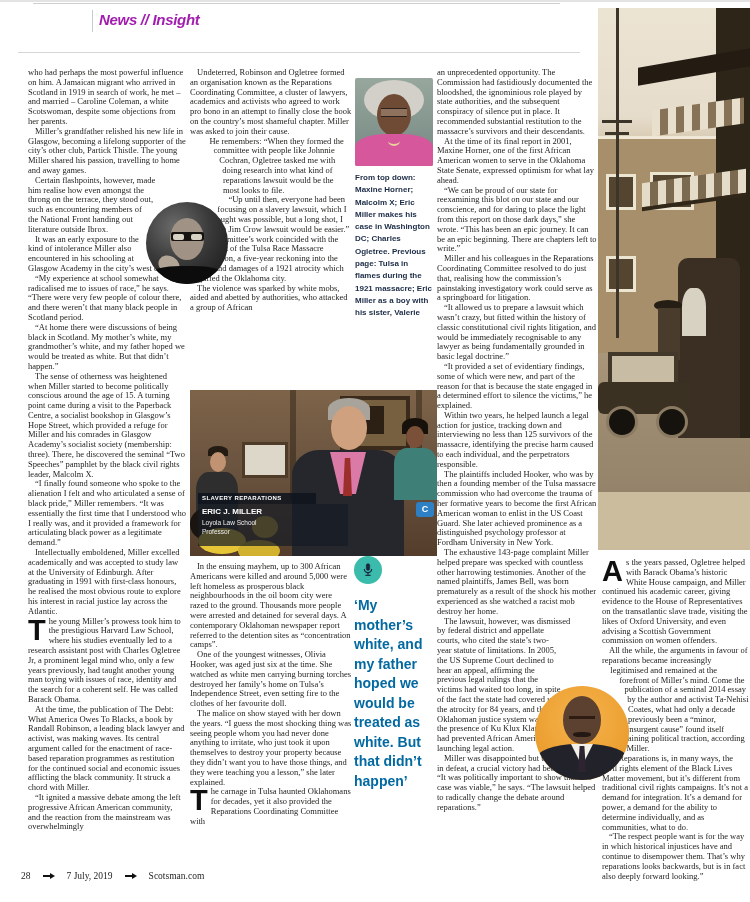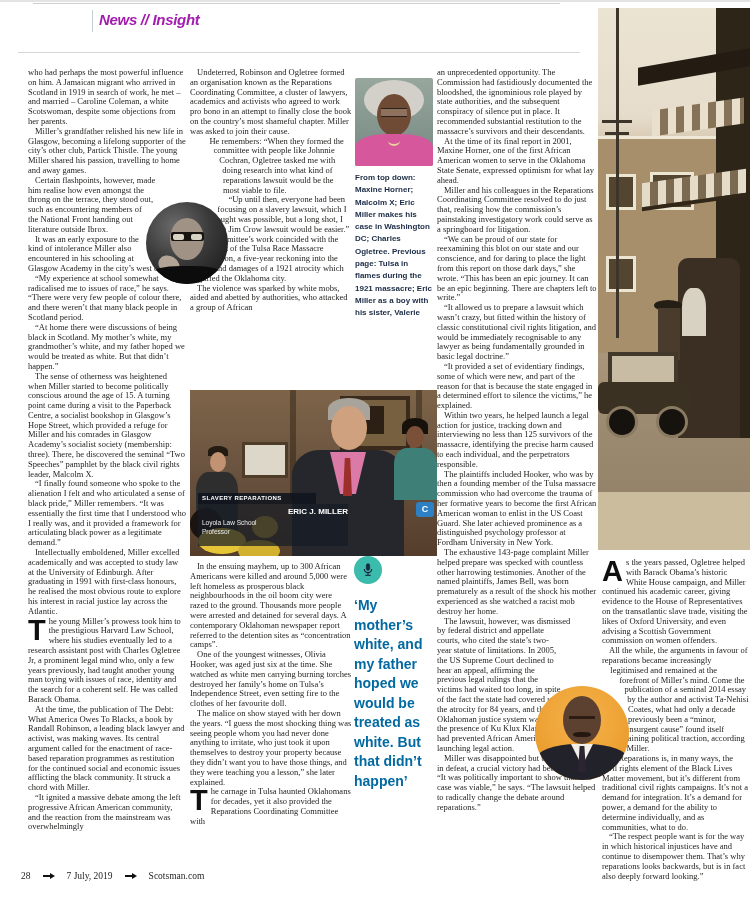--- a/index.html
+++ b/index.html
@@ -66,21 +66,21 @@
   .cp-woman-body{position:absolute;left:204px;top:58px;width:43px;height:52px;border-radius:30% 30% 0 0;background:#3e7f78;}
   .cp-head-dark{position:absolute;left:0px;top:118px;width:32px;height:32px;border-radius:50%;background:#19140f;}
   .cp-hat1{position:absolute;left:8px;top:138px;width:48px;height:26px;border-radius:50%;background:#e6c636;}
   .cp-hat2{position:absolute;left:48px;top:150px;width:42px;height:22px;border-radius:50%;background:#d2b12e;}
   .cp-wrap{position:absolute;left:62px;top:126px;width:26px;height:22px;border-radius:50%;background:#c8a63c;}
   .cp-bar1{position:absolute;left:8px;top:103px;width:118px;height:11px;background:rgba(15,20,30,0.88);
     font-family:"Liberation Sans",sans-serif;font-weight:bold;font-size:6px;line-height:11px;color:#ffffff;
     letter-spacing:0.4px;padding-left:4px;box-sizing:border-box;}
   .cp-bar2{position:absolute;left:8px;top:114px;width:150px;height:42px;background:rgba(22,28,38,0.72);
     font-family:"Liberation Sans",sans-serif;color:#ffffff;padding:2px 0 0 4px;box-sizing:border-box;}
-  .cp-speaker{font-weight:bold;font-size:8px;line-height:12px;text-align:right;}
+  .cp-speaker{font-weight:bold;font-size:8px;line-height:12px;}
   .cp-affil{font-size:6.5px;line-height:9px;color:#ececec;}
   .cp-logo{position:absolute;right:3px;top:112px;width:18px;height:15px;border-radius:3px;background:#2e80c4;
     font-family:"Liberation Sans",sans-serif;font-weight:bold;font-size:9px;line-height:15px;color:#ffffff;text-align:center;}
   
   .tall-photo{position:absolute;left:598px;top:8px;width:152px;height:542px;overflow:hidden;z-index:1;
     background:linear-gradient(180deg,#ece4d3 0%,#e6dccb 20%,#d9ccb5 24%,#b5a184 30%,#ad9a7f 58%,#9c8a70 78%,#8d7b64 100%);}
   .tp-building{position:absolute;left:0;top:128px;width:152px;height:214px;background:#a88f6c;border-top:3px solid #efe8d6;}
   .tp-win{position:absolute;background:#53452f;border:3px solid #ece5d2;}
   .tp-pole{position:absolute;left:18px;top:0;width:3px;height:330px;background:#3d352a;}
   .tp-cross1{position:absolute;left:4px;top:112px;width:30px;height:3px;background:#3d352a;}
@@ -137,38 +137,38 @@
     <p class="ind">“I finally found someone who spoke to the alienation I felt and who articulated a sense of black pride,” Miller remembers. “It was essentially the first time that I understood who I really was, and it provided a framework for articulating black power as a legitimate demand.”</p>
     <p class="ind">Intellectually emboldened, Miller excelled academically and was accepted to study law at the University of Edinburgh. After graduating in 1991 with first-class honours, he realised the most obvious route to explore his interest in racial justice lay across the Atlantic.</p>
     <p class="drop-para"><span class="dropcap">T</span><span>he young Miller’s prowess took him to the prestigious Harvard Law School, where his studies eventually led to a research assistant post with Charles Ogletree Jr, a prominent legal mind who, only a few years previously, had taught another young man toying with issues of race, identity and the search for a coherent self. He was called Barack Obama.</span></p>
     <p class="ind">At the time, the publication of The Debt: What America Owes To Blacks, a book by Randall Robinson, a leading black lawyer and activist, was making waves. Its central argument called for the enactment of race-based reparation programmes as restitution for the continued social and economic issues afflicting the black community. It struck a chord with Miller.</p>
     <p class="ind">“It ignited a massive debate among the left progressive African American community, and the reaction from the mainstream was overwhelmingly</p>
   </div>
 
   <div class="col" style="left:190px;top:68px;width:162px;">
     <p class="ind">Undeterred, Robinson and Ogletree formed an organisation known as the Reparations Coordinating Committee, a cluster of lawyers, academics and activists who agreed to work pro bono in an attempt to finally close the book on the country’s most shameful chapter. Miller was asked to join their cause.</p>
     <span class="wrap-l" id="mx-spacer-2"></span>
-    <p class="ind">He remembers: “When they formed the committee with people like Johnnie Cochran, Ogletree tasked me with doing research into what kind of reparations lawsuit would be the most viable to file.</p>
+    <p class="ind">He remembers: “When they formed the committee with people like Johnnie Cochran, Ogletree tasked me with doing research into what kind of reparations lawsuit would be the most looks to file.</p>
     <p class="ind">“Up until then, everyone had been focusing on a slavery lawsuit, which I thought was possible, but a long shot, I thought a Jim Crow lawsuit would be easier.”</p>
     <p class="ind">The committee’s work coincided with the final report of the Tulsa Race Massacre Commission, a five-year reckoning into the causes and damages of a 1921 atrocity which engulfed the Oklahoma city.</p>
     <p class="ind">The violence was sparked by white mobs, aided and abetted by authorities, who attacked a group of African</p>
   </div>
 
   <div class="col" style="left:190px;top:562px;width:162px;">
     <p class="ind">In the ensuing mayhem, up to 300 African Americans were killed and around 5,000 were left homeless as prosperous black neighbourhoods in the oil boom city were razed to the ground. Thousands more people were arrested and detained for several days. A contemporary Oklahoman newspaper report referred to the detention sites as “concentration camps”.</p>
     <p class="ind">One of the youngest witnesses, Olivia Hooker, was aged just six at the time. She watched as white men carrying burning torches destroyed her family’s home on Tulsa’s Independence Street, even setting fire to the clothes of her favourite doll.</p>
     <p class="ind">The malice on show stayed with her down the years. “I guess the most shocking thing was seeing people whom you had never done anything to irritate, who just took it upon themselves to destroy your property because they didn’t want you to have those things, and they were teaching you a lesson,” she later explained.</p>
     <p class="drop-para"><span class="dropcap">T</span><span>he carnage in Tulsa haunted Oklahomans for decades, yet it also provided the Reparations Coordinating Committee with</span></p>
   </div>
 
   <div class="col" style="left:437px;top:68px;width:160px;">
     <p>an unprecedented opportunity. The Commission had fastidiously documented the bloodshed, the ignominious role played by state authorities, and the subsequent conspiracy of silence put in place. It recommended substantial restitution to the massacre’s survivors and their descendants.</p>
     <p class="ind">At the time of its final report in 2001, Maxine Horner, one of the first African American women to serve in the Oklahoma State Senate, expressed optimism for what lay ahead.</p>
+    <p class="ind">“We can be proud of our state for reexamining this blot on our state and our conscience, and for daring to place the light from this report on those dark days,” she wrote. “This has been an epic journey. It can be an epic beginning. There are chapters left to write.”</p>
     <p class="ind">Miller and his colleagues in the Reparations Coordinating Committee resolved to do just that, realising how the commission’s painstaking investigatory work could serve as a springboard for litigation.</p>
-    <p class="ind">“We can be proud of our state for reexamining this blot on our state and our conscience, and for daring to place the light from this report on those dark days,” she wrote. “This has been an epic journey. It can be an epic beginning. There are chapters left to write.”</p>
     <p class="ind">“It allowed us to prepare a lawsuit which wasn’t crazy, but fitted within the history of classic constitutional civil rights litigation, and would be immediately recognisable to any lawyer as being fundamentally grounded in basic legal doctrine.”</p>
     <p class="ind">“It provided a set of evidentiary findings, some of which were new, and part of the reason for that is because the state engaged in a determined effort to silence the victims,” he explained.</p>
     <p class="ind">Within two years, he helped launch a legal action for justice, tracking down and interviewing no less than 125 survivors of the massacre, identifying the precise harm caused to each individual, and the perpetrators responsible.</p>
     <p class="ind">The plaintiffs included Hooker, who was by then a founding member of the Tulsa massacre commission who had overcome the trauma of her formative years to become the first African American woman to enlist in the US Coast Guard. She later achieved prominence as a distinguished psychology professor at Fordham University in New York.</p>
     <p class="ind">The exhaustive 143-page complaint Miller helped prepare was specked with countless other harrowing testimonies. Another of the named plaintiffs, James Bell, was born prematurely as a result of the shock his mother experienced as she watched a racist mob destroy her home.</p>
     <span class="wrap-r" id="og-spacer-1"></span>
     <p class="ind">The lawsuit, however, was dismissed by federal district and appellate courts, who cited the state’s two-year statute of limitations. In 2005, the US Supreme Court declined to hear an appeal, affirming the previous legal rulings that the victims had waited too long, in spite of the fact the state had covered up the atrocity for 84 years, and the Oklahoman justice system was infected with the presence of Ku Klux Klan members who had prevented African Americans from launching legal action.</p>
     <p class="ind">Miller was disappointed but unbowed. Even in defeat, a crucial victory had been secured. “It was politically important to show that this case was viable,” he says. “The lawsuit helped to radically change the debate around reparations.”</p>
   </div>
 

